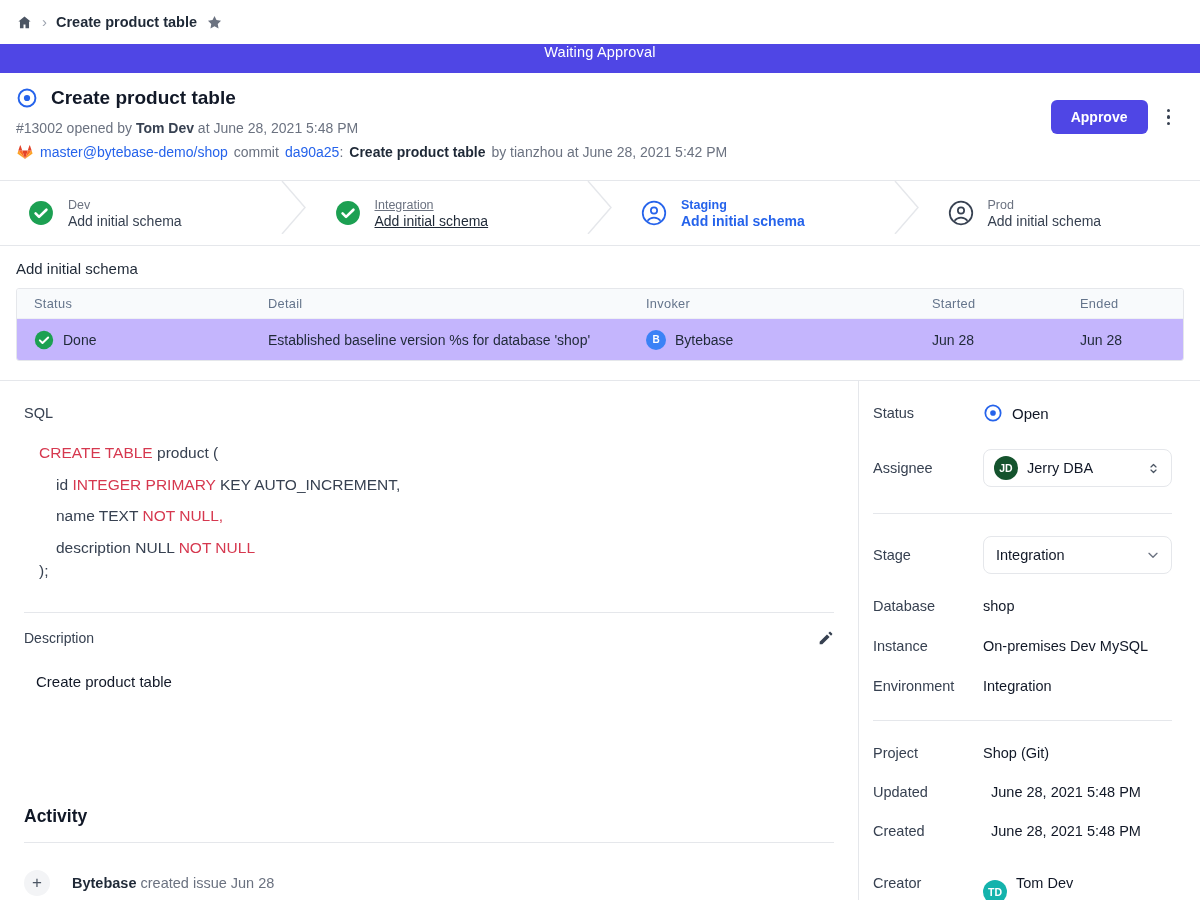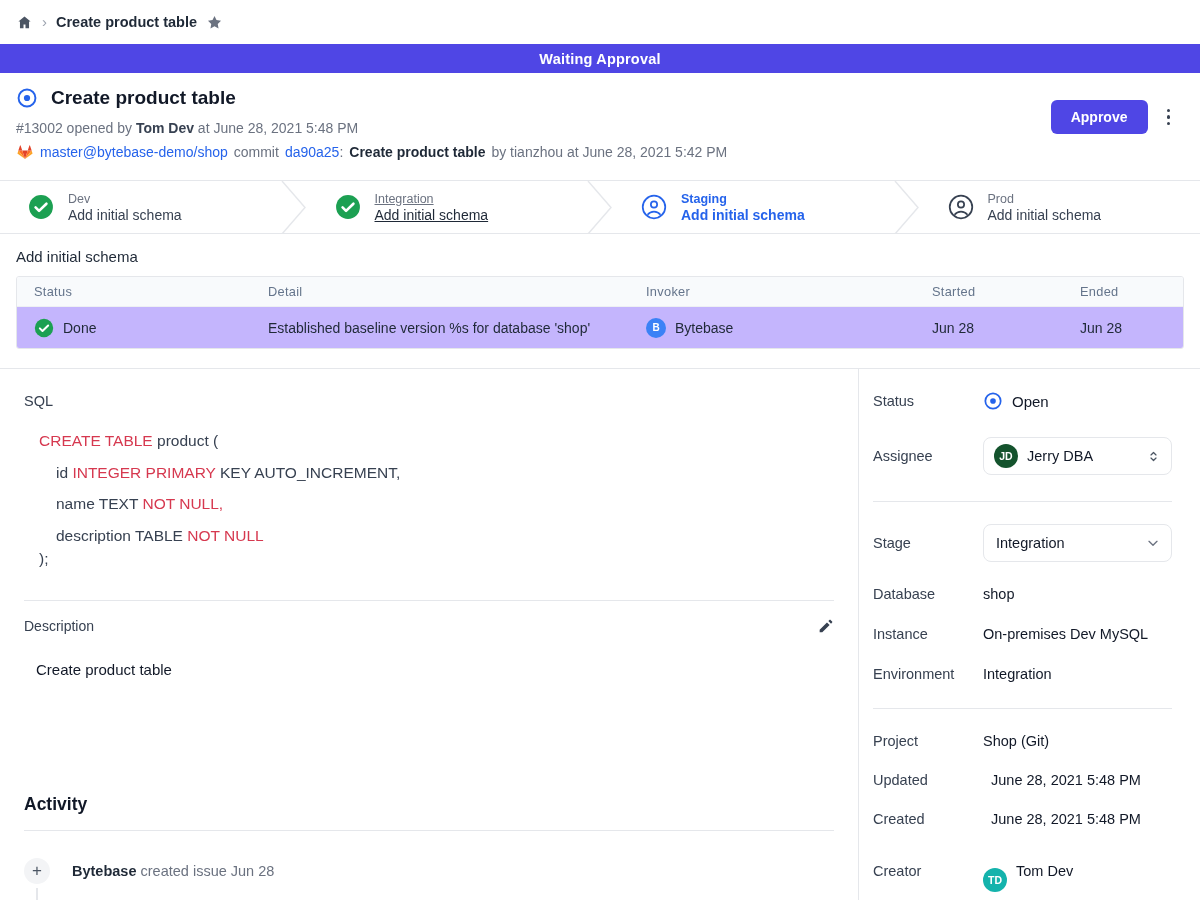--- a/index.html
+++ b/index.html
@@ -6,40 +6,40 @@
   html,body { width:1200px; height:900px; background:#fff; overflow:hidden;
     font-family:"Liberation Sans", sans-serif; color:#1F2937; }
 
   
   .crumb-bar { height:44px; display:flex; align-items:center; padding-left:16px; gap:9px; background:#fff; }
   .crumb-sep { color:#9CA3AF; font-size:15px; margin-top:-2px; }
   .crumb-title { font-size:14.5px; font-weight:600; color:#1F2937; }
   .icon-btn { display:inline-flex; align-items:center; cursor:pointer; background:none; border:none; }
 
   
-  .banner { height:29px; display:flex; align-items:center; justify-content:center;
-    color:#fff; font-size:14.5px; font-weight:700; letter-spacing:.2px; }
+  .banner { height:29px; display:flex; justify-content:center;
+    color:#fff; font-size:14.5px; font-weight:400; letter-spacing:.2px; }
 
   
   .header { position:relative; height:107px; padding:14px 16px 0 16px; }
   .title-row { display:flex; align-items:center; gap:13px; }
   .page-title { font-size:19px; font-weight:700; color:#111827; }
   .actions { position:absolute; right:28px; top:27px; display:flex; align-items:center; gap:17px; }
   .approve-btn { border:none; color:#fff; font-size:14px; font-weight:600; padding:9px 20px;
     border-radius:6px; cursor:pointer; font-family:inherit; }
   .kebab { display:flex; flex-direction:column; gap:3px; cursor:pointer; padding:2px; }
   .kebab i { width:3.5px; height:3.5px; border-radius:50%; background:#374151; }
   .meta-line { margin-top:11px; font-size:14px; color:#6B7280; }
   .meta-line .strong { color:#374151; font-weight:600; }
   .commit-line { margin-top:7px; font-size:14px; color:#6B7280; display:flex; align-items:center; gap:6px; flex-wrap:nowrap; }
   .link { color:#2563EB; cursor:pointer; }
   .commit-msg { color:#1F2937; font-weight:600; }
 
   
-  .pipeline { height:54px; border-top:1px solid #E5E7EB; border-bottom:1px solid #E5E7EB;
+  .pipeline { height:66px; border-top:1px solid #E5E7EB; border-bottom:1px solid #E5E7EB;
     display:flex; align-items:stretch; }
   .stage { flex:1; display:flex; align-items:center; gap:14px; padding-left:28px; cursor:pointer; }
   .stage-env { font-size:12.5px; color:#6B7280; margin-bottom:1px; }
   .stage-task { font-size:14px; color:#374151; }
   .stage.linked .stage-env, .stage.linked .stage-task { text-decoration:underline; }
   .stage.linked .stage-task { color:#1F2937; }
   .stage.active .stage-env { color:#2563EB; font-weight:700; }
   .stage.active .stage-task { color:#2563EB; font-weight:700; }
   .stage-sep { flex:0 0 auto; }
 
@@ -254,21 +254,21 @@
   </div>
 </div>
 
 <div class="main">
   <div class="left">
     <div class="sql-label">SQL</div>
     <div class="sql-code">
       <div class="sql-line"><span class="kw">CREATE TABLE </span><span>product (</span></div>
       <div class="sql-line ind"><span>id </span><span class="kw">INTEGER PRIMARY </span><span>KEY AUTO_INCREMENT,</span></div>
       <div class="sql-line ind"><span>name TEXT </span><span class="kw">NOT NULL,</span></div>
-      <div class="sql-line ind"><span>description TABLE </span><span class="kw">NOT NULL</span></div>
+      <div class="sql-line ind"><span>description NULL </span><span class="kw">NOT NULL</span></div>
       <div class="sql-line"><span>);</span></div>
     </div>
 
     <div class="divider" style="margin-top:29px"></div>
 
     <div class="desc-head">
       <span class="desc-label">Description</span>
       <span class="icon-btn">
         <svg width="17" height="17" viewBox="0 0 24 24" fill="#374151">
             <path d="M14.06 6.19l3.75 3.75L7.5 20.25H3.75V16.5L14.06 6.19zM16.04 4.21l1.54-1.54a1.1 1.1 0 0 1 1.56 0l2.19 2.19a1.1 1.1 0 0 1 0 1.56l-1.54 1.54-3.75-3.75z"></path>

